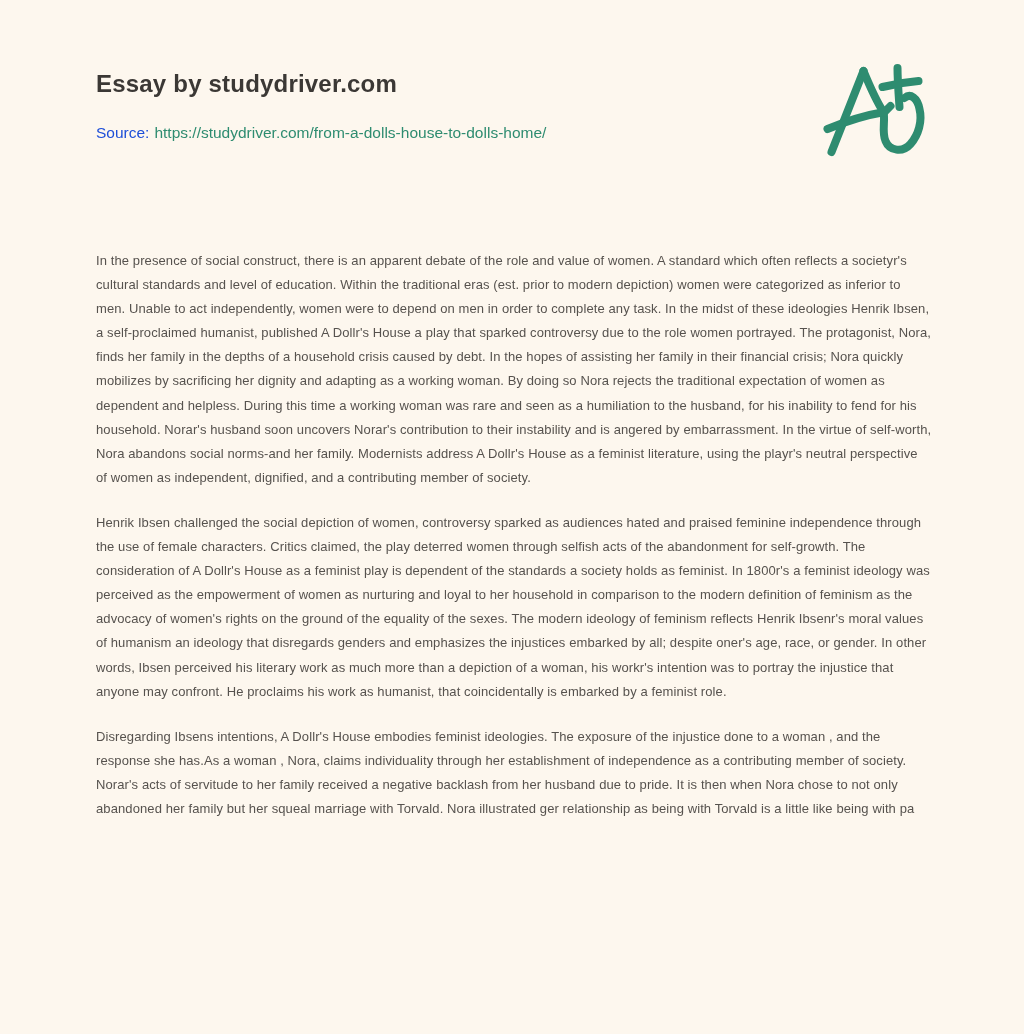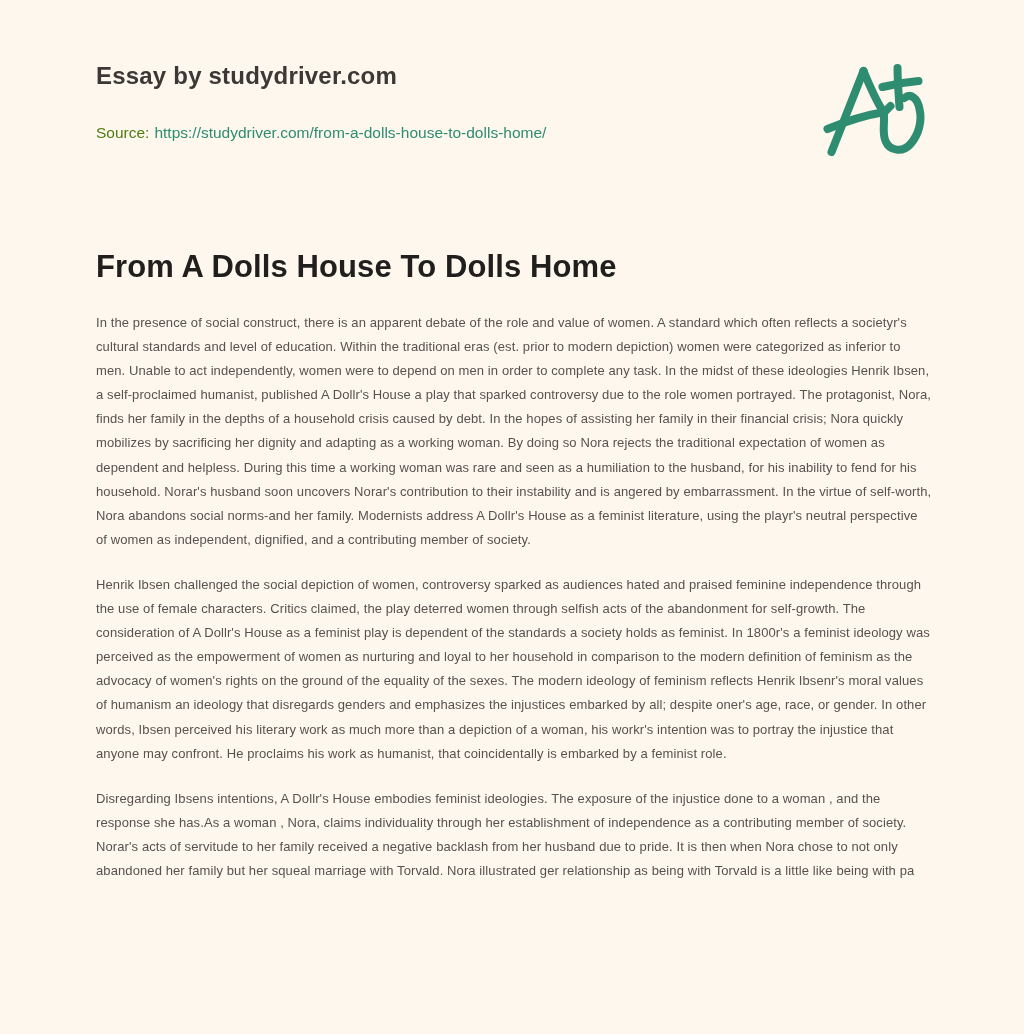--- a/index.html
+++ b/index.html
@@ -15,36 +15,36 @@
   }
   .page {
     position: relative;
     width: 1024px;
     height: 1034px;
     background: #fdf7ee;
   }
   .site-heading {
     position: absolute;
     left: 96px;
-    top: 62px;
+    top: 70px;
     margin: 0;
     font-size: 24px;
     font-weight: 700;
     color: #3b3835;
     letter-spacing: 0.2px;
   }
   .source-line {
     position: absolute;
     left: 96px;
     top: 123px;
     font-size: 15.5px;
     line-height: 20px;
   }
   .source-label {
-    color: #4d7c0f;
+    color: #1d4ed8;
   }
   .source-link {
     color: #2e8c70;
     text-decoration: none;
     margin-left: 5px;
     cursor: pointer;
   }
   .logo {
     position: absolute;
     left: 823px;
@@ -102,21 +102,20 @@
 
           <path d="M73,6 C73,18 74,31 75,45"></path>
 
           <path d="M58,25 C70,22 82,20 94,19"></path>
         </g>
       </svg>
     </div>
   </header>
 
   <main class="essay">
-    <h2 class="essay-title">From A Dolls House To Dolls Home</h2>
 
     <p>In the presence of social construct, there is an apparent debate of the role and value of women. A standard which often reflects a societyr's cultural standards and level of education. Within the traditional eras (est. prior to modern depiction) women were categorized as inferior to men. Unable to act independently, women were to depend on men in order to complete any task. In the midst of these ideologies Henrik Ibsen, a self-proclaimed humanist, published A Dollr's House a play that sparked controversy due to the role women portrayed. The protagonist, Nora, finds her family in the depths of a household crisis caused by debt. In the hopes of assisting her family in their financial crisis; Nora quickly mobilizes by sacrificing her dignity and adapting as a working woman. By doing so Nora rejects the traditional expectation of women as dependent and helpless. During this time a working woman was rare and seen as a humiliation to the husband, for his inability to fend for his household. Norar's husband soon uncovers Norar's contribution to their instability and is angered by embarrassment. In the virtue of self-worth, Nora abandons social norms-and her family. Modernists address A Dollr's House as a feminist literature, using the playr's neutral perspective of women as independent, dignified, and a contributing member of society.</p>
 
     <p>Henrik Ibsen challenged the social depiction of women, controversy sparked as audiences hated and praised feminine independence through the use of female characters. Critics claimed, the play deterred women through selfish acts of the abandonment for self-growth. The consideration of A Dollr's House as a feminist play is dependent of the standards a society holds as feminist. In 1800r's a feminist ideology was perceived as the empowerment of women as nurturing and loyal to her household in comparison to the modern definition of feminism as the advocacy of women's rights on the ground of the equality of the sexes. The modern ideology of feminism reflects Henrik Ibsenr's moral values of humanism an ideology that disregards genders and emphasizes the injustices embarked by all; despite oner's age, race, or gender. In other words, Ibsen perceived his literary work as much more than a depiction of a woman, his workr's intention was to portray the injustice that anyone may confront. He proclaims his work as humanist, that coincidentally is embarked by a feminist role.</p>
 
     <p>Disregarding Ibsens intentions, A Dollr's House embodies feminist ideologies. The exposure of the injustice done to a woman , and the response she has.As a woman , Nora, claims individuality through her establishment of independence as a contributing member of society. Norar's acts of servitude to her family received a negative backlash from her husband due to pride. It is then when Nora chose to not only abandoned her family but her squeal marriage with Torvald. Nora illustrated ger relationship as being with Torvald is a little like being with pa</p>
   </main>
 
 </div>
 

